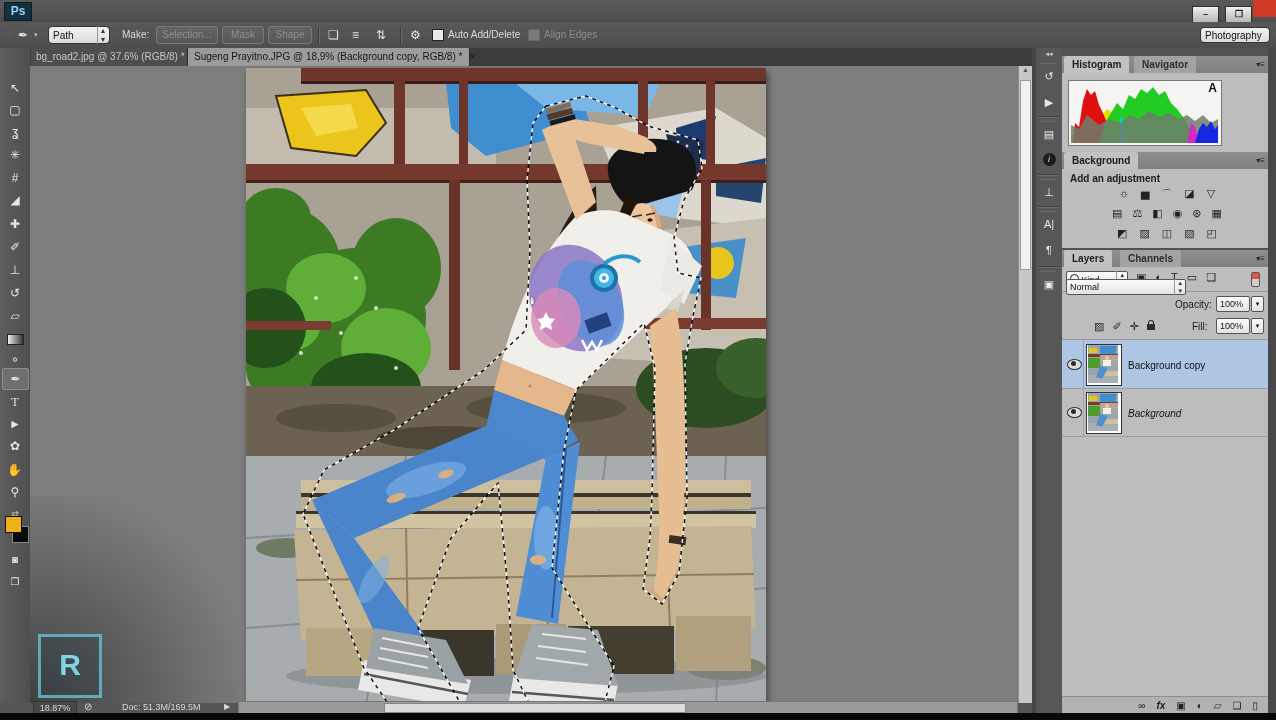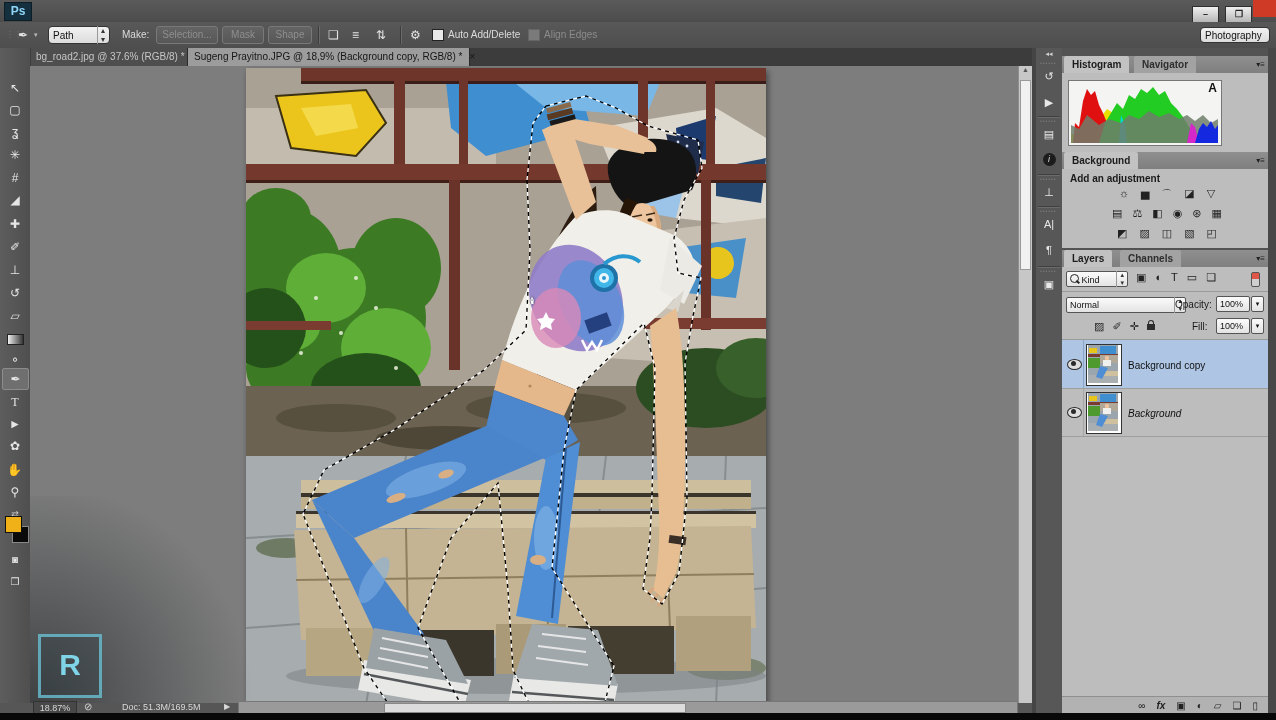--- a/index.html
+++ b/index.html
@@ -447,21 +447,21 @@
       <div class="abs" style="left:74px;top:4px;display:flex;gap:9px;">
         <span class="licon">▣</span>
         <span class="licon">◐</span>
         <span class="licon">T</span>
         <span class="licon">▭</span>
         <span class="licon">❏</span>
       </div>
       <div class="abs toggle" style="right:8px;top:5px;"></div>
       <div class="abs" style="left:0;top:24px;width:206px;height:1px;background:#9a9a9a;"></div>
 
-      <div class="abs mini-drop" style="left:4px;top:30px;width:120px;align-items:center;">
+      <div class="abs mini-drop" style="left:4px;top:12px;width:120px;align-items:center;">
         <span>Normal</span>
           <span class="stepper" style="font-size:7px;">▴<br>▾</span>
       </div>
       <span class="abs" style="left:113px;top:32px;color:#1a1a1a;">Opacity:</span>
       <div class="abs mini-drop" style="left:154px;top:29px;width:34px;">
         <span>100%</span>
       </div>
       <div class="abs mini-drop" style="left:189px;top:29px;width:13px;justify-content:center;font-size:7px;">▾</div>
 
       <span class="abs" style="left:4px;top:54px;color:#1a1a1a;margin-top:40px;">Lock:</span>

